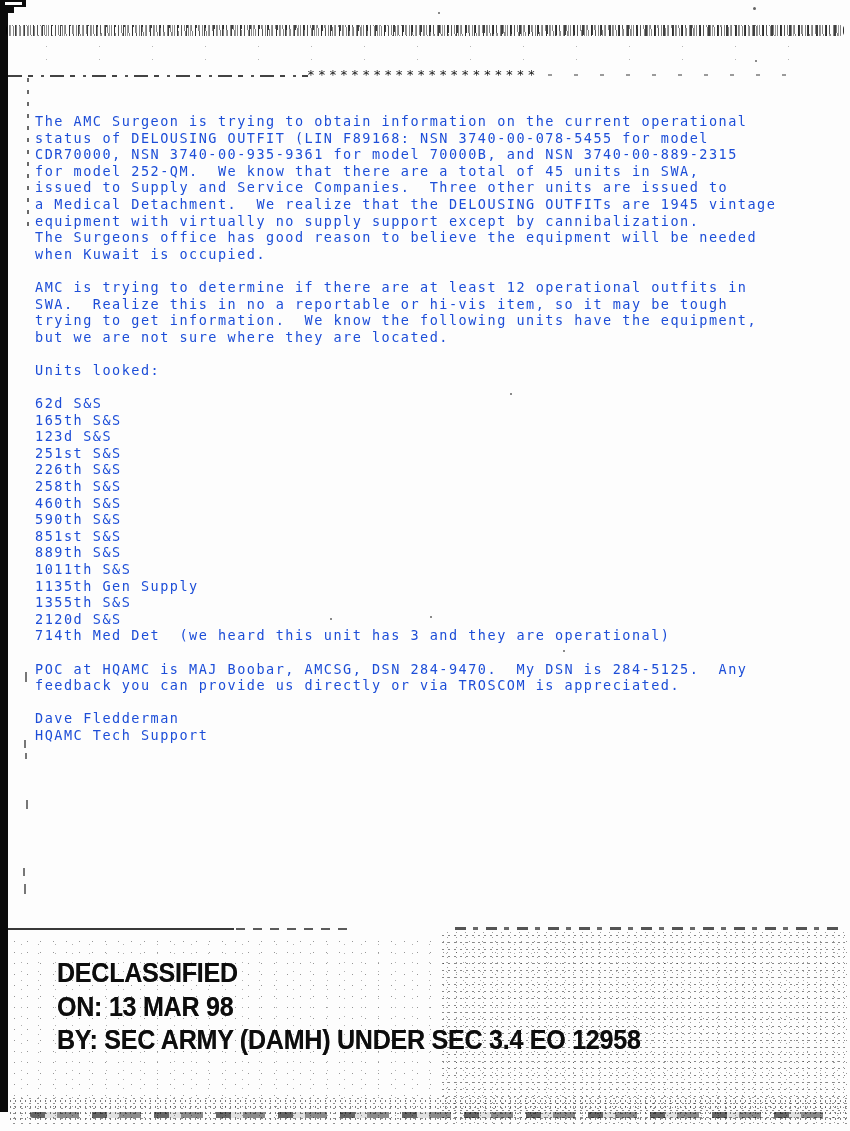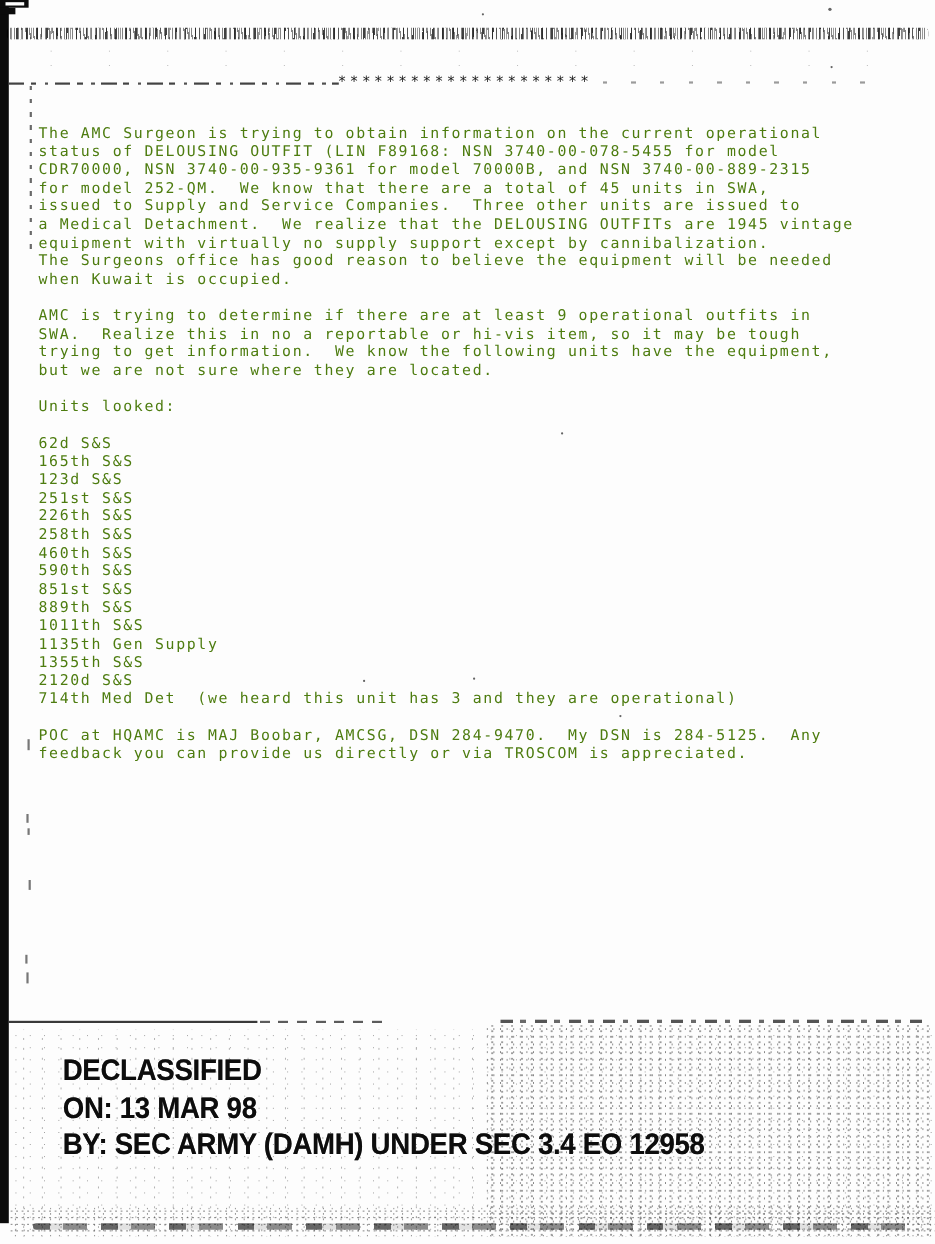--- a/index.html
+++ b/index.html
@@ -49,21 +49,21 @@
   .tick{position:absolute;width:2px;background:#2f2f2f;opacity:.65;}
   .t1{left:25px;top:672px;height:10px;}
   .t2{left:24px;top:740px;height:8px;}
   .t3{left:25px;top:753px;height:6px;}
   .t4{left:26px;top:800px;height:9px;}
   .t5{left:23px;top:868px;height:8px;}
   .t6{left:24px;top:884px;height:10px;}
 
   
   .letter{
-    position:absolute;left:35px;top:113px;color:#4d7c0f;
+    position:absolute;left:35px;top:113px;color:#1d4ed8;
     font-size:13.5px;line-height:16.6px;letter-spacing:1.5px;
   }
   .letter pre{
     margin:0 0 16.6px 0;font-family:inherit;font-size:inherit;
     line-height:inherit;letter-spacing:inherit;white-space:pre;
   }
 
   
   .div-left{position:absolute;left:8px;top:928px;width:226px;height:2px;background:#242424;opacity:.9;}
   .div-mid{position:absolute;left:236px;top:928px;width:115px;height:2px;opacity:.8;
@@ -152,21 +152,21 @@
   <div class="letter">
     <pre>The AMC Surgeon is trying to obtain information on the current operational
 status of DELOUSING OUTFIT (LIN F89168: NSN 3740-00-078-5455 for model
 CDR70000, NSN 3740-00-935-9361 for model 70000B, and NSN 3740-00-889-2315
 for model 252-QM.  We know that there are a total of 45 units in SWA,
 issued to Supply and Service Companies.  Three other units are issued to
 a Medical Detachment.  We realize that the DELOUSING OUTFITs are 1945 vintage
 equipment with virtually no supply support except by cannibalization.
 The Surgeons office has good reason to believe the equipment will be needed
 when Kuwait is occupied.</pre>
-    <pre>AMC is trying to determine if there are at least 9 operational outfits in
+    <pre>AMC is trying to determine if there are at least 12 operational outfits in
 SWA.  Realize this in no a reportable or hi-vis item, so it may be tough
 trying to get information.  We know the following units have the equipment,
 but we are not sure where they are located.</pre>
     <pre>Units looked:</pre>
     <pre>62d S&amp;S
 165th S&amp;S
 123d S&amp;S
 251st S&amp;S
 226th S&amp;S
 258th S&amp;S
@@ -174,20 +174,22 @@
 590th S&amp;S
 851st S&amp;S
 889th S&amp;S
 1011th S&amp;S
 1135th Gen Supply
 1355th S&amp;S
 2120d S&amp;S
 714th Med Det  (we heard this unit has 3 and they are operational)</pre>
     <pre>POC at HQAMC is MAJ Boobar, AMCSG, DSN 284-9470.  My DSN is 284-5125.  Any
 feedback you can provide us directly or via TROSCOM is appreciated.</pre>
+    <pre>Dave Fledderman
+HQAMC Tech Support</pre>
   </div>
 
   <div class="div-left"></div>
   <div class="div-mid"></div>
   <div class="div-right"></div>
 
   <div class="noise-bottom"></div>
   <div class="noise-right"></div>
   <div class="noise-band"></div>
   <div class="blotch-line"></div>

